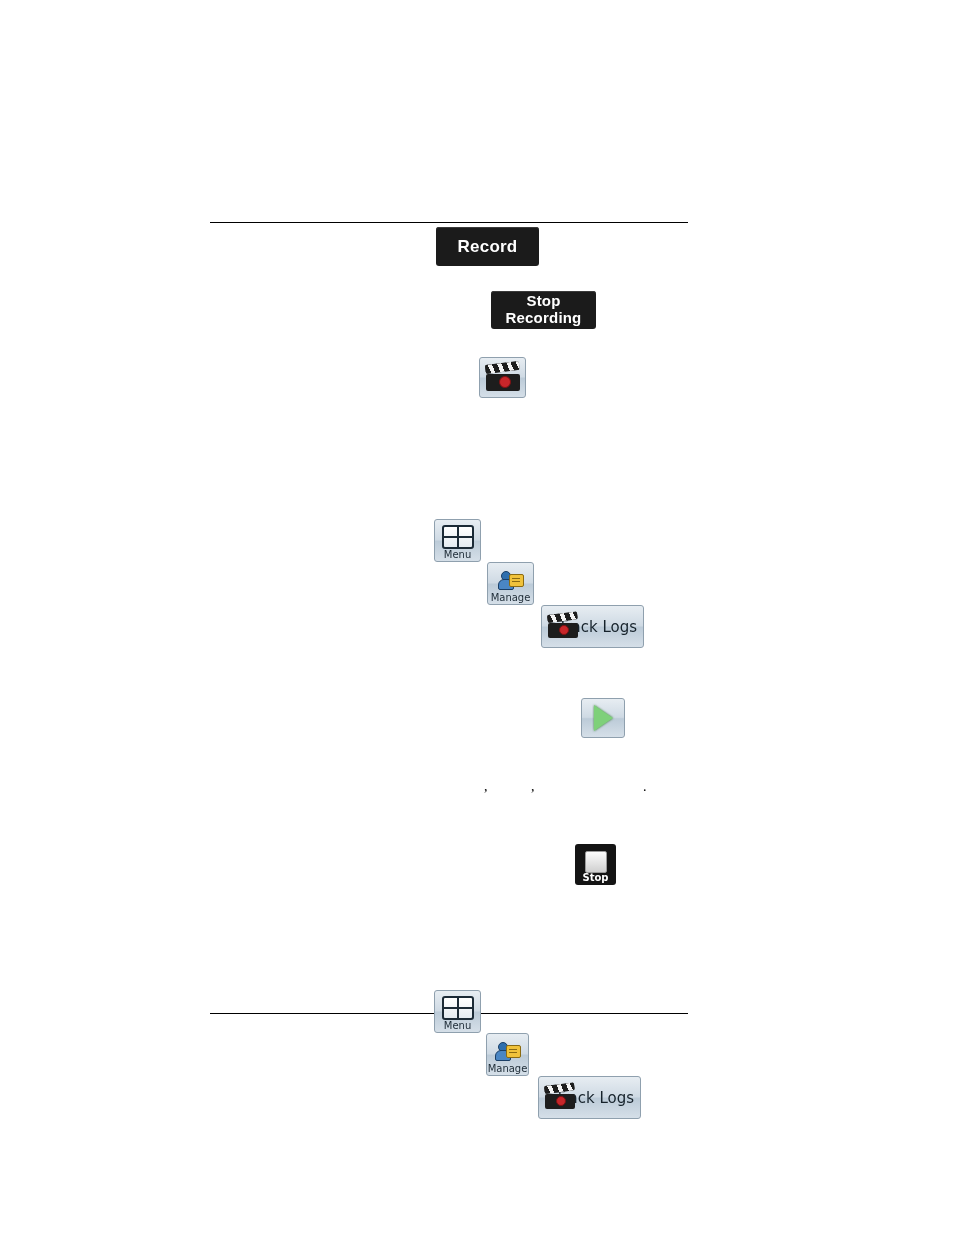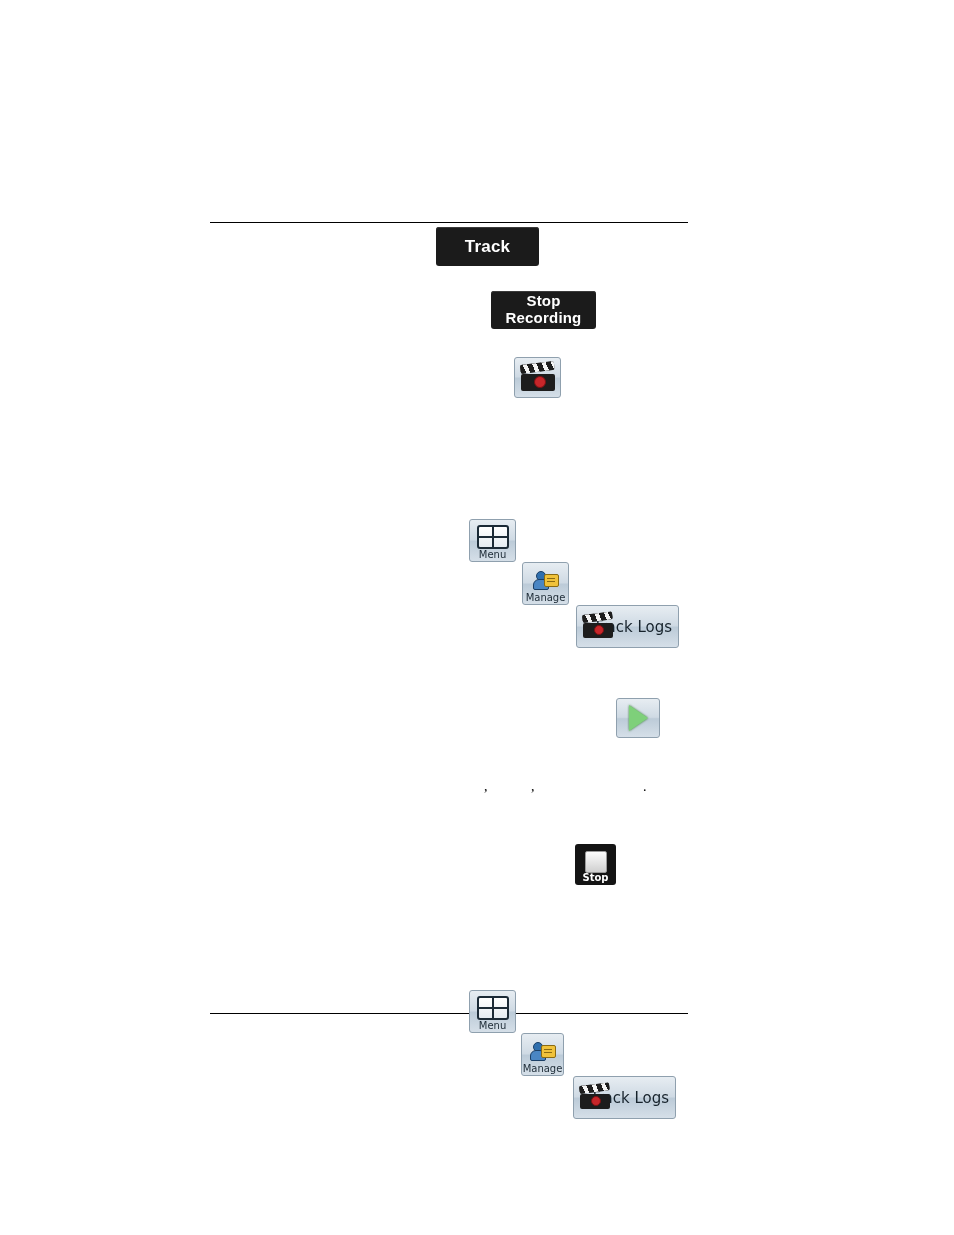--- a/index.html
+++ b/index.html
@@ -51,21 +51,20 @@
   
   .tbtn {
     background: linear-gradient(180deg, #e7edf2 0%, #cfdae4 48%, #bccbd8 52%, #d5dfe8 100%);
     border: 1px solid #8fa0ae;
     border-radius: 3px;
     display: flex;
     align-items: center;
     justify-content: center;
     box-sizing: border-box;
     position: relative;
-    margin-left: 35px;
   }
   .tbtn .caption {
     position: absolute;
     bottom: 1px;
     left: 0;
     right: 0;
     text-align: center;
     font-size: 10px;
     color: #1d2b36;
     font-family: "DejaVu Sans", sans-serif;
@@ -204,21 +203,21 @@
 </style>
 </head>
 <body>
 
 <div class="page">
 
   <div class="rule top"></div>
   <div class="rule bottom"></div>
 
   <div class="abs blackbtn" style="left:436px; top:227px; width:103px; height:39px; font-size:17px;">
-    <span class="lbl">Track</span>
+    <span class="lbl">Record</span>
   </div>
 
   <div class="abs blackbtn" style="left:491px; top:291px; width:105px; height:38px; font-size:15px; flex-direction:column;">
     <span class="lbl">Stop</span>
     <span class="lbl">Recording</span>
   </div>
 
   <div class="abs tbtn" style="left:479px; top:357px; width:47px; height:41px;">
     <span class="clap">
       <span class="top"></span>

